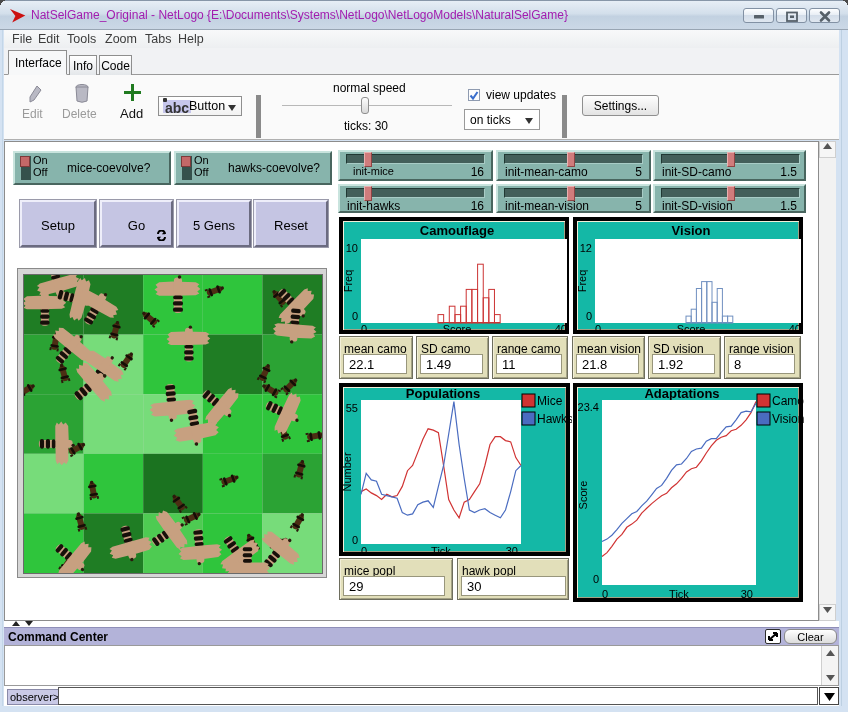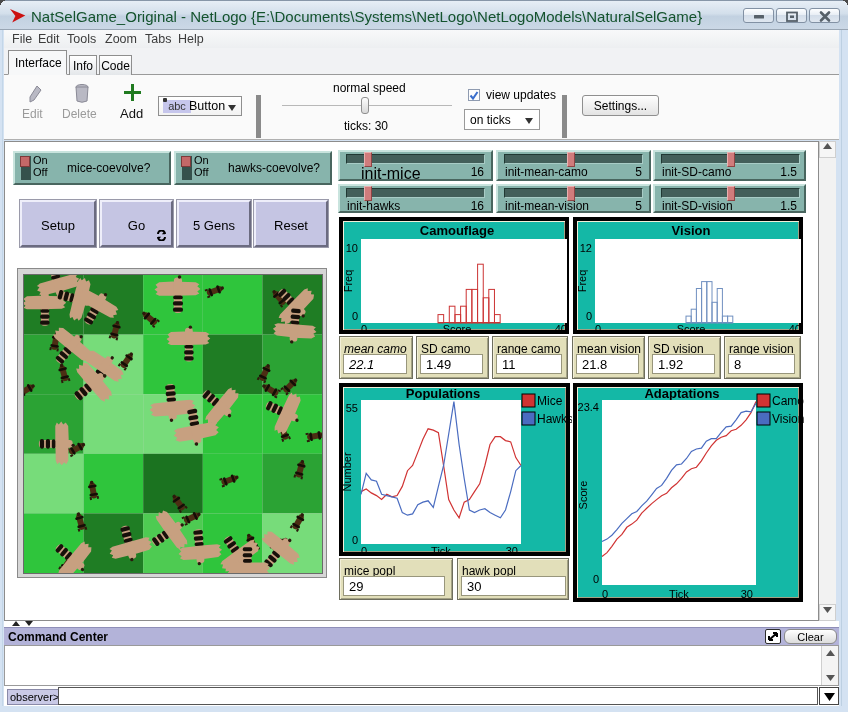--- a/index.html
+++ b/index.html
@@ -4,21 +4,21 @@
 <style>
 * { margin:0; padding:0; box-sizing:border-box; }
 html,body { width:848px; height:712px; overflow:hidden; }
 body { font-family:"Liberation Sans", sans-serif; position:relative; background:#d4e2f2; }
 .abs { position:absolute; }
 
 #titlebar { left:0; top:0; width:848px; height:30px;
   background:linear-gradient(#e7eef6 0%, #d3dfeb 45%, #c2d1e1 55%, #cbd8e6 100%);
   border-top:1px solid #8796a8; border-bottom:1px solid #98a5b3; }
 #title-ico { left:9px; top:7px; width:17px; height:17px; }
-#title-text { left:31px; top:8px; font-size:15px; color:#14532d; white-space:nowrap; }
+#title-text { left:31px; top:8px; font-size:12px; color:#a21caf; white-space:nowrap; }
 .winbtn { top:8px; width:31px; height:15px; border:1px solid #8291a4; border-radius:3px;
   background:linear-gradient(#fdfeff, #e8eef5 45%, #d3dde9 50%, #dfe7f0 100%);
   color:#41484f; text-align:center; }
 
 #menubar { left:4px; top:30px; width:835px; height:18px; background:linear-gradient(#f8f9fa,#edeff1); font-size:12.5px; color:#3c3c3c; }
 #menubar span { position:absolute; top:2px; }
 
 #tabstrip { left:4px; top:48px; width:835px; height:27px; background:#f1f2f4; border-bottom:1px solid #9a9a9a; }
 .tab { position:absolute; border:1px solid #8e8e8e; border-bottom:none; background:linear-gradient(#ffffff,#e4e7ea); font-size:12px; text-align:center; }
 #tab-interface { left:4px; top:2px; width:59px; height:25px; background:#f7f8f9; padding-top:5px; padding-left:6px; text-align:left; z-index:2; border-bottom:1px solid #f7f8f9;}
@@ -86,21 +86,21 @@
       <path d="M2 4 L3 18 Q8 20.5 13 18 L14 4 Z" fill="#b9b9c4" stroke="#8a8a96"></path>
     </svg>
   <span style="position:absolute;left:58px;top:32px;color:#9a9a9a;">Delete</span>
 
   <svg style="position:absolute;left:120px;top:9px;" width="17" height="17" viewBox="0 0 17 17">
       <path d="M7 0 h3 v7 h7 v3 h-7 v7 h-3 v-7 h-7 v-3 h7 z" fill="#1f7a1f"></path>
     </svg>
   <span style="position:absolute;left:116px;top:31px;color:#111;font-size:13px;">Add</span>
 
   <div style="position:absolute;left:154px;top:21px;width:84px;height:20px;background:linear-gradient(#ffffff,#f2f2f2);border:1px solid #8f8f8f;">
-    <div style="position:absolute;left:4px;top:3px;width:28px;height:13px;background:#c6c6ec;font-size:11px;text-align:center;color:#333;font-weight:normal;">abc</div>
+    <div style="position:absolute;left:4px;top:3px;width:28px;height:13px;background:#c6c6ec;font-size:14px;text-align:center;color:#333;font-weight:bold;">abc</div>
       <div style="position:absolute;left:4px;top:1px;width:4px;height:4px;background:#333;border-radius:1px;"></div>
     <span style="position:absolute;left:30px;top:2px;font-size:12.5px;">Button</span>
     <svg style="position:absolute;right:5px;top:8px;" width="8" height="6">
         <path d="M0 0 h8 l-4 6 z" fill="#333"></path>
       </svg>
   </div>
 
   <div style="position:absolute;left:252px;top:20px;width:5px;height:43px;background:#8a8a8a;"></div>
 
   <span style="position:absolute;left:329px;top:6px;">normal speed</span>
@@ -245,21 +245,21 @@
       <use href="#hawk" transform="translate(177,279) rotate(85) scale(1.0)"></use>
       <use href="#hawk" transform="translate(217,283) rotate(55) scale(1.0)"></use>
       <use href="#hawk" transform="translate(259,275) rotate(-50) scale(1.0)"></use>
       <use href="#hawk" transform="translate(225,296) rotate(90) scale(1.0)"></use>
 </svg>
 </div>
 
 <div class="slider" style="left:338px;top:150px;width:155px;height:31px;">
   <div style="position:absolute;left:6px;top:2px;width:139px;height:10px;background:#435f5a;border-top:1px solid #203833;border-left:1px solid #203833;border-bottom:1px solid #a8ccc6;border-right:1px solid #a8ccc6;"></div>
   <div style="position:absolute;left:24px;top:0px;width:8px;height:15px;background:#d07c7c;border:1px solid #8f4444;border-top-color:#e8b0b0;border-left-color:#e8b0b0;"></div>
-  <span style="position:absolute;left:21px;top:13px;font-size:16px;">init-mice</span>
+  <span style="position:absolute;left:13px;top:13px;font-size:11px;">init-mice</span>
   <span style="position:absolute;right:7px;top:13px;font-size:12px;">16</span>
 </div>
 <div class="slider" style="left:496px;top:150px;width:155px;height:31px;">
   <div style="position:absolute;left:6px;top:2px;width:139px;height:10px;background:#435f5a;border-top:1px solid #203833;border-left:1px solid #203833;border-bottom:1px solid #a8ccc6;border-right:1px solid #a8ccc6;"></div>
   <div style="position:absolute;left:69px;top:0px;width:8px;height:15px;background:#d07c7c;border:1px solid #8f4444;border-top-color:#e8b0b0;border-left-color:#e8b0b0;"></div>
   <span style="position:absolute;left:7px;top:13px;font-size:12px;">init-mean-camo</span>
   <span style="position:absolute;right:7px;top:13px;font-size:12px;">5</span>
 </div>
 <div class="slider" style="left:653px;top:150px;width:153px;height:31px;">
   <div style="position:absolute;left:6px;top:2px;width:139px;height:10px;background:#435f5a;border-top:1px solid #203833;border-left:1px solid #203833;border-bottom:1px solid #a8ccc6;border-right:1px solid #a8ccc6;"></div>
@@ -355,21 +355,21 @@
 <text x="22" y="196" font-size="11" text-anchor="end">0</text>
 <text x="10" y="108" font-size="11" text-anchor="middle" transform="rotate(-90 10 108)">Score</text>
 <text x="25" y="211" font-size="11">0</text>
 <text x="102" y="211" font-size="11" text-anchor="middle">Tick</text>
 <text x="176" y="211" font-size="11" text-anchor="end">30</text>
 <rect x="180" y="7" width="13" height="13" fill="#d03333" stroke="#000" stroke-width="1"></rect>
 <text x="195" y="18" font-size="12">Camo</text>
 <rect x="180" y="25" width="13" height="13" fill="#4a6cc0" stroke="#000" stroke-width="1"></rect>
 <text x="195" y="36" font-size="12">Vision</text>
 </svg></div>
-<div class="mon" style="left:339px;top:336px;width:74px;height:43px;font-style:italic;">
+<div class="mon" style="left:339px;top:336px;width:74px;height:43px;">
 <span style="position:absolute;left:4px;top:5px;">mean camo</span>
 <div class="val" style="left:3px;top:17px;width:64px;height:20px;">
       <span style="position:absolute;left:5px;top:2px;">22.1</span>
     </div>
 </div>
 <div class="mon" style="left:416px;top:336px;width:73px;height:43px;">
 <span style="position:absolute;left:4px;top:5px;">SD camo</span>
 <div class="val" style="left:3px;top:17px;width:63px;height:20px;">
       <span style="position:absolute;left:5px;top:2px;">1.49</span>
     </div>

